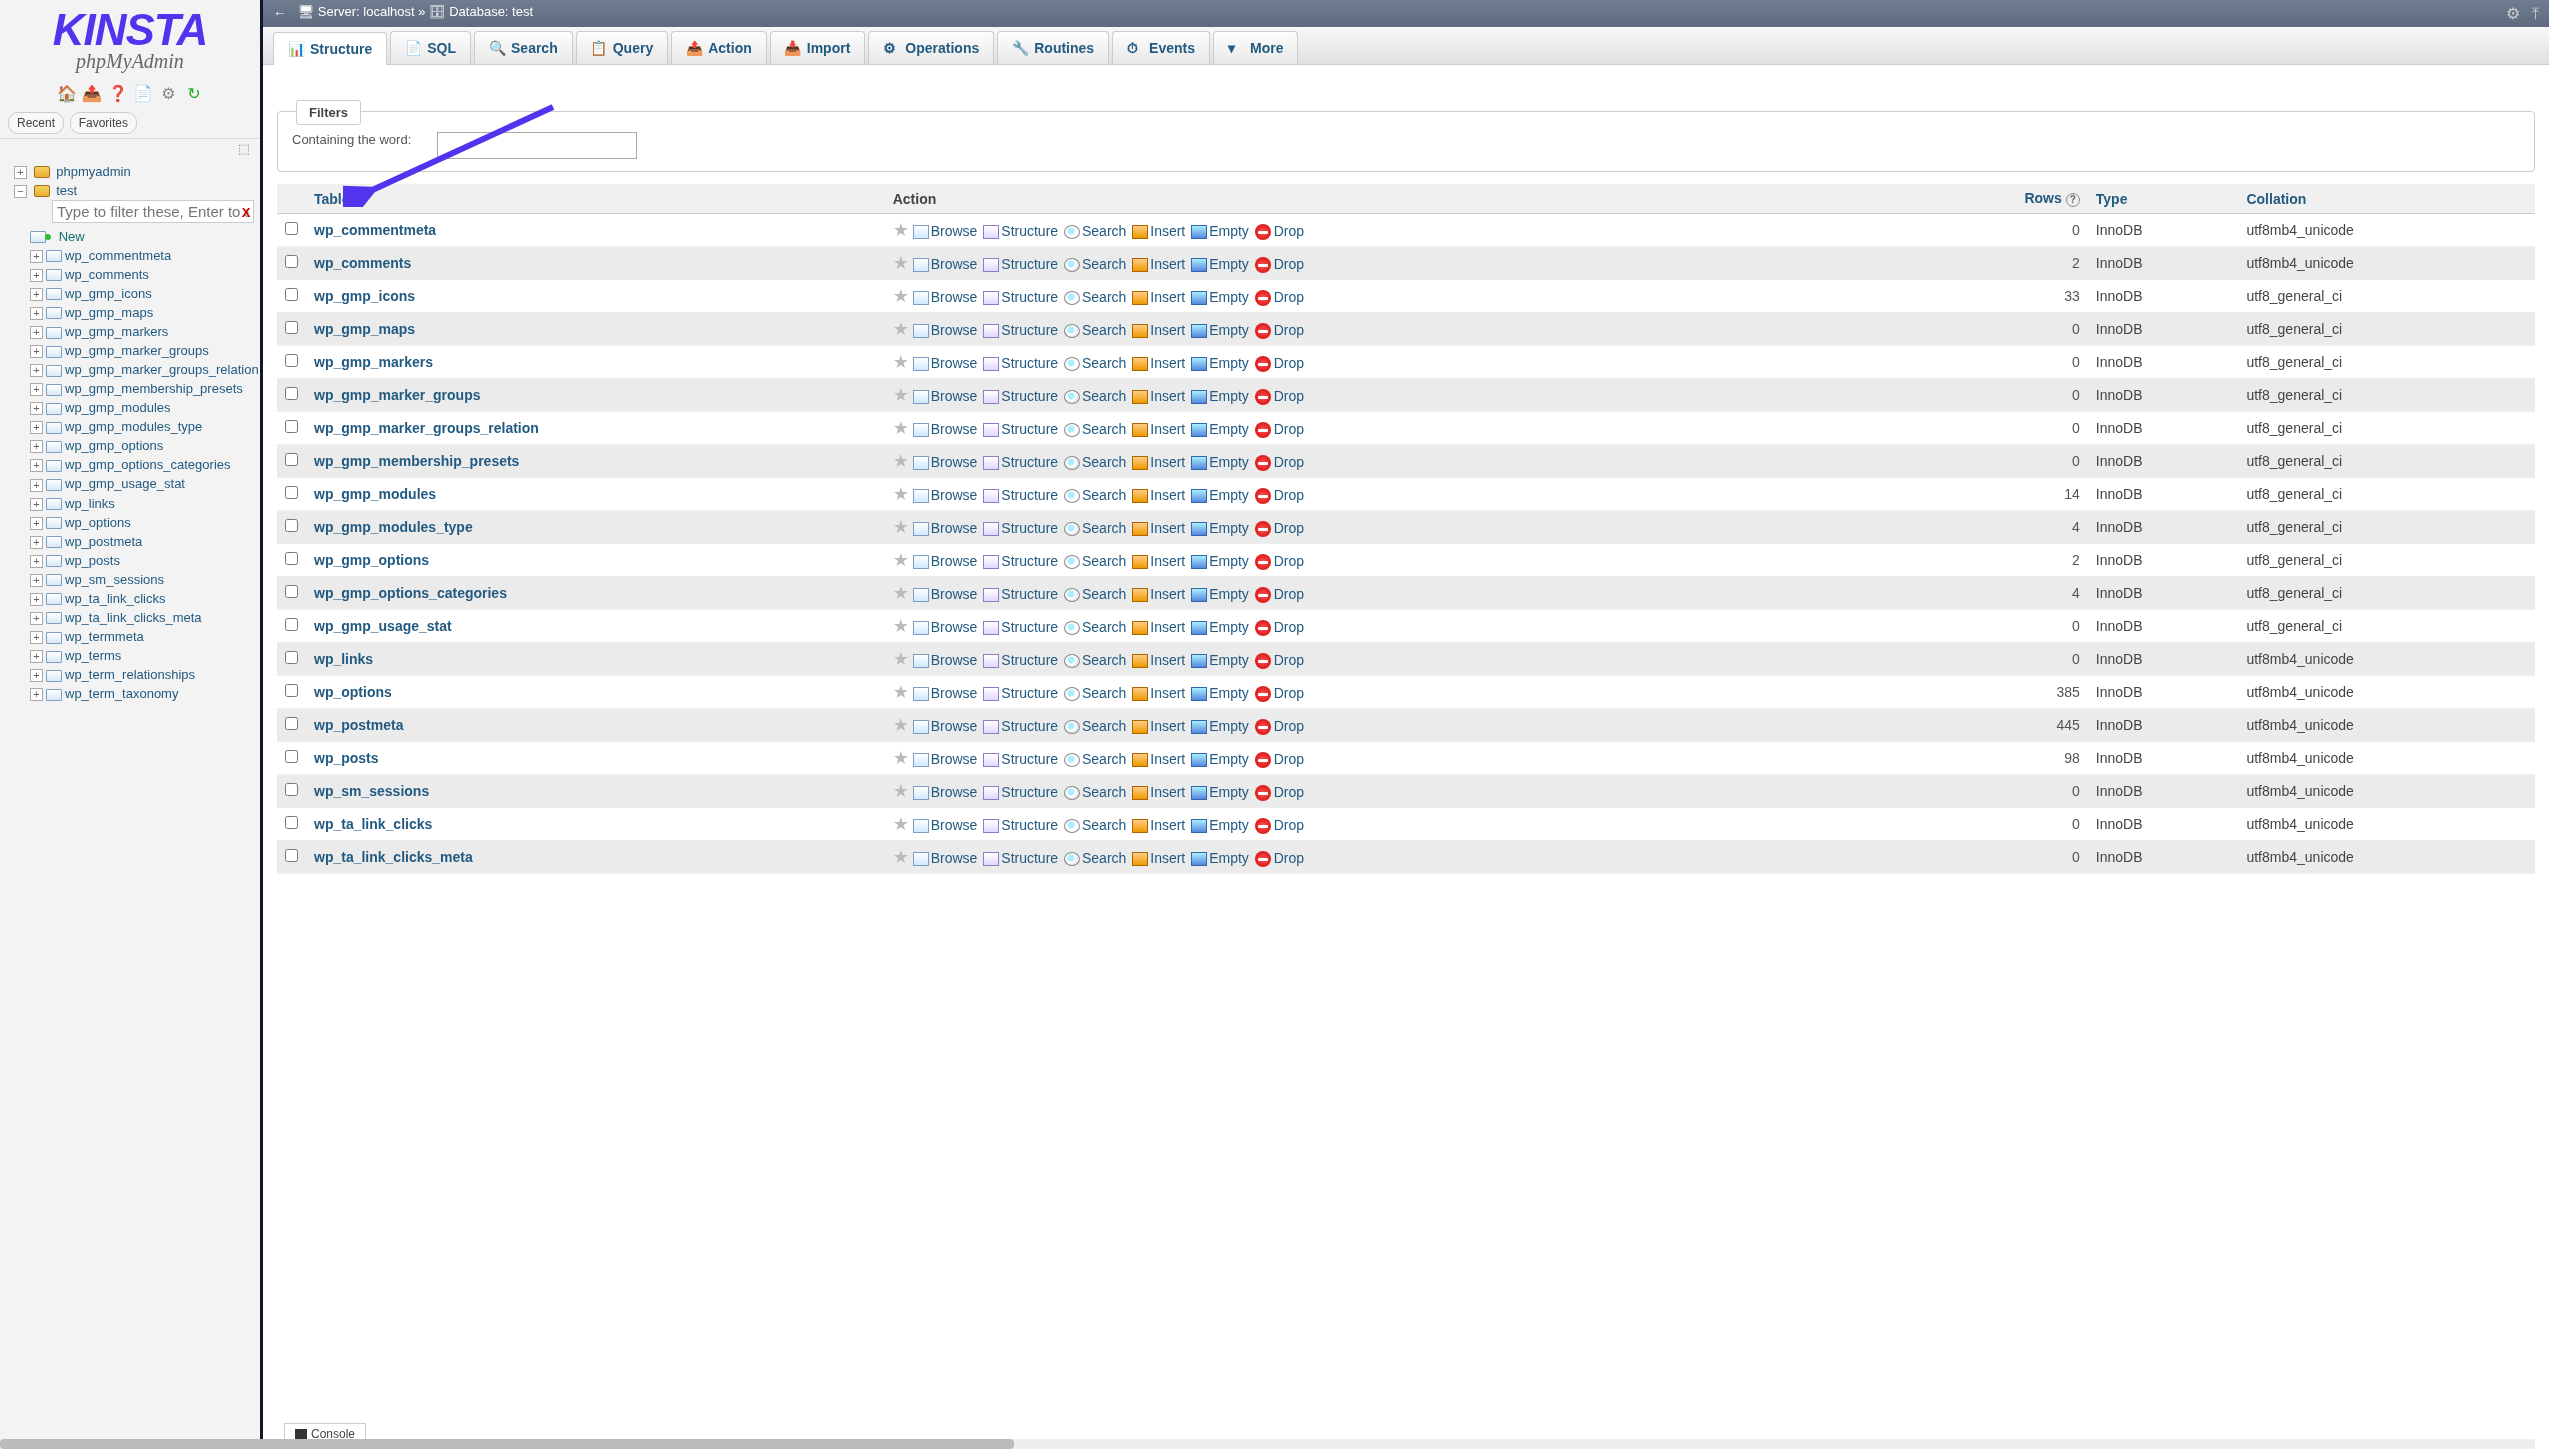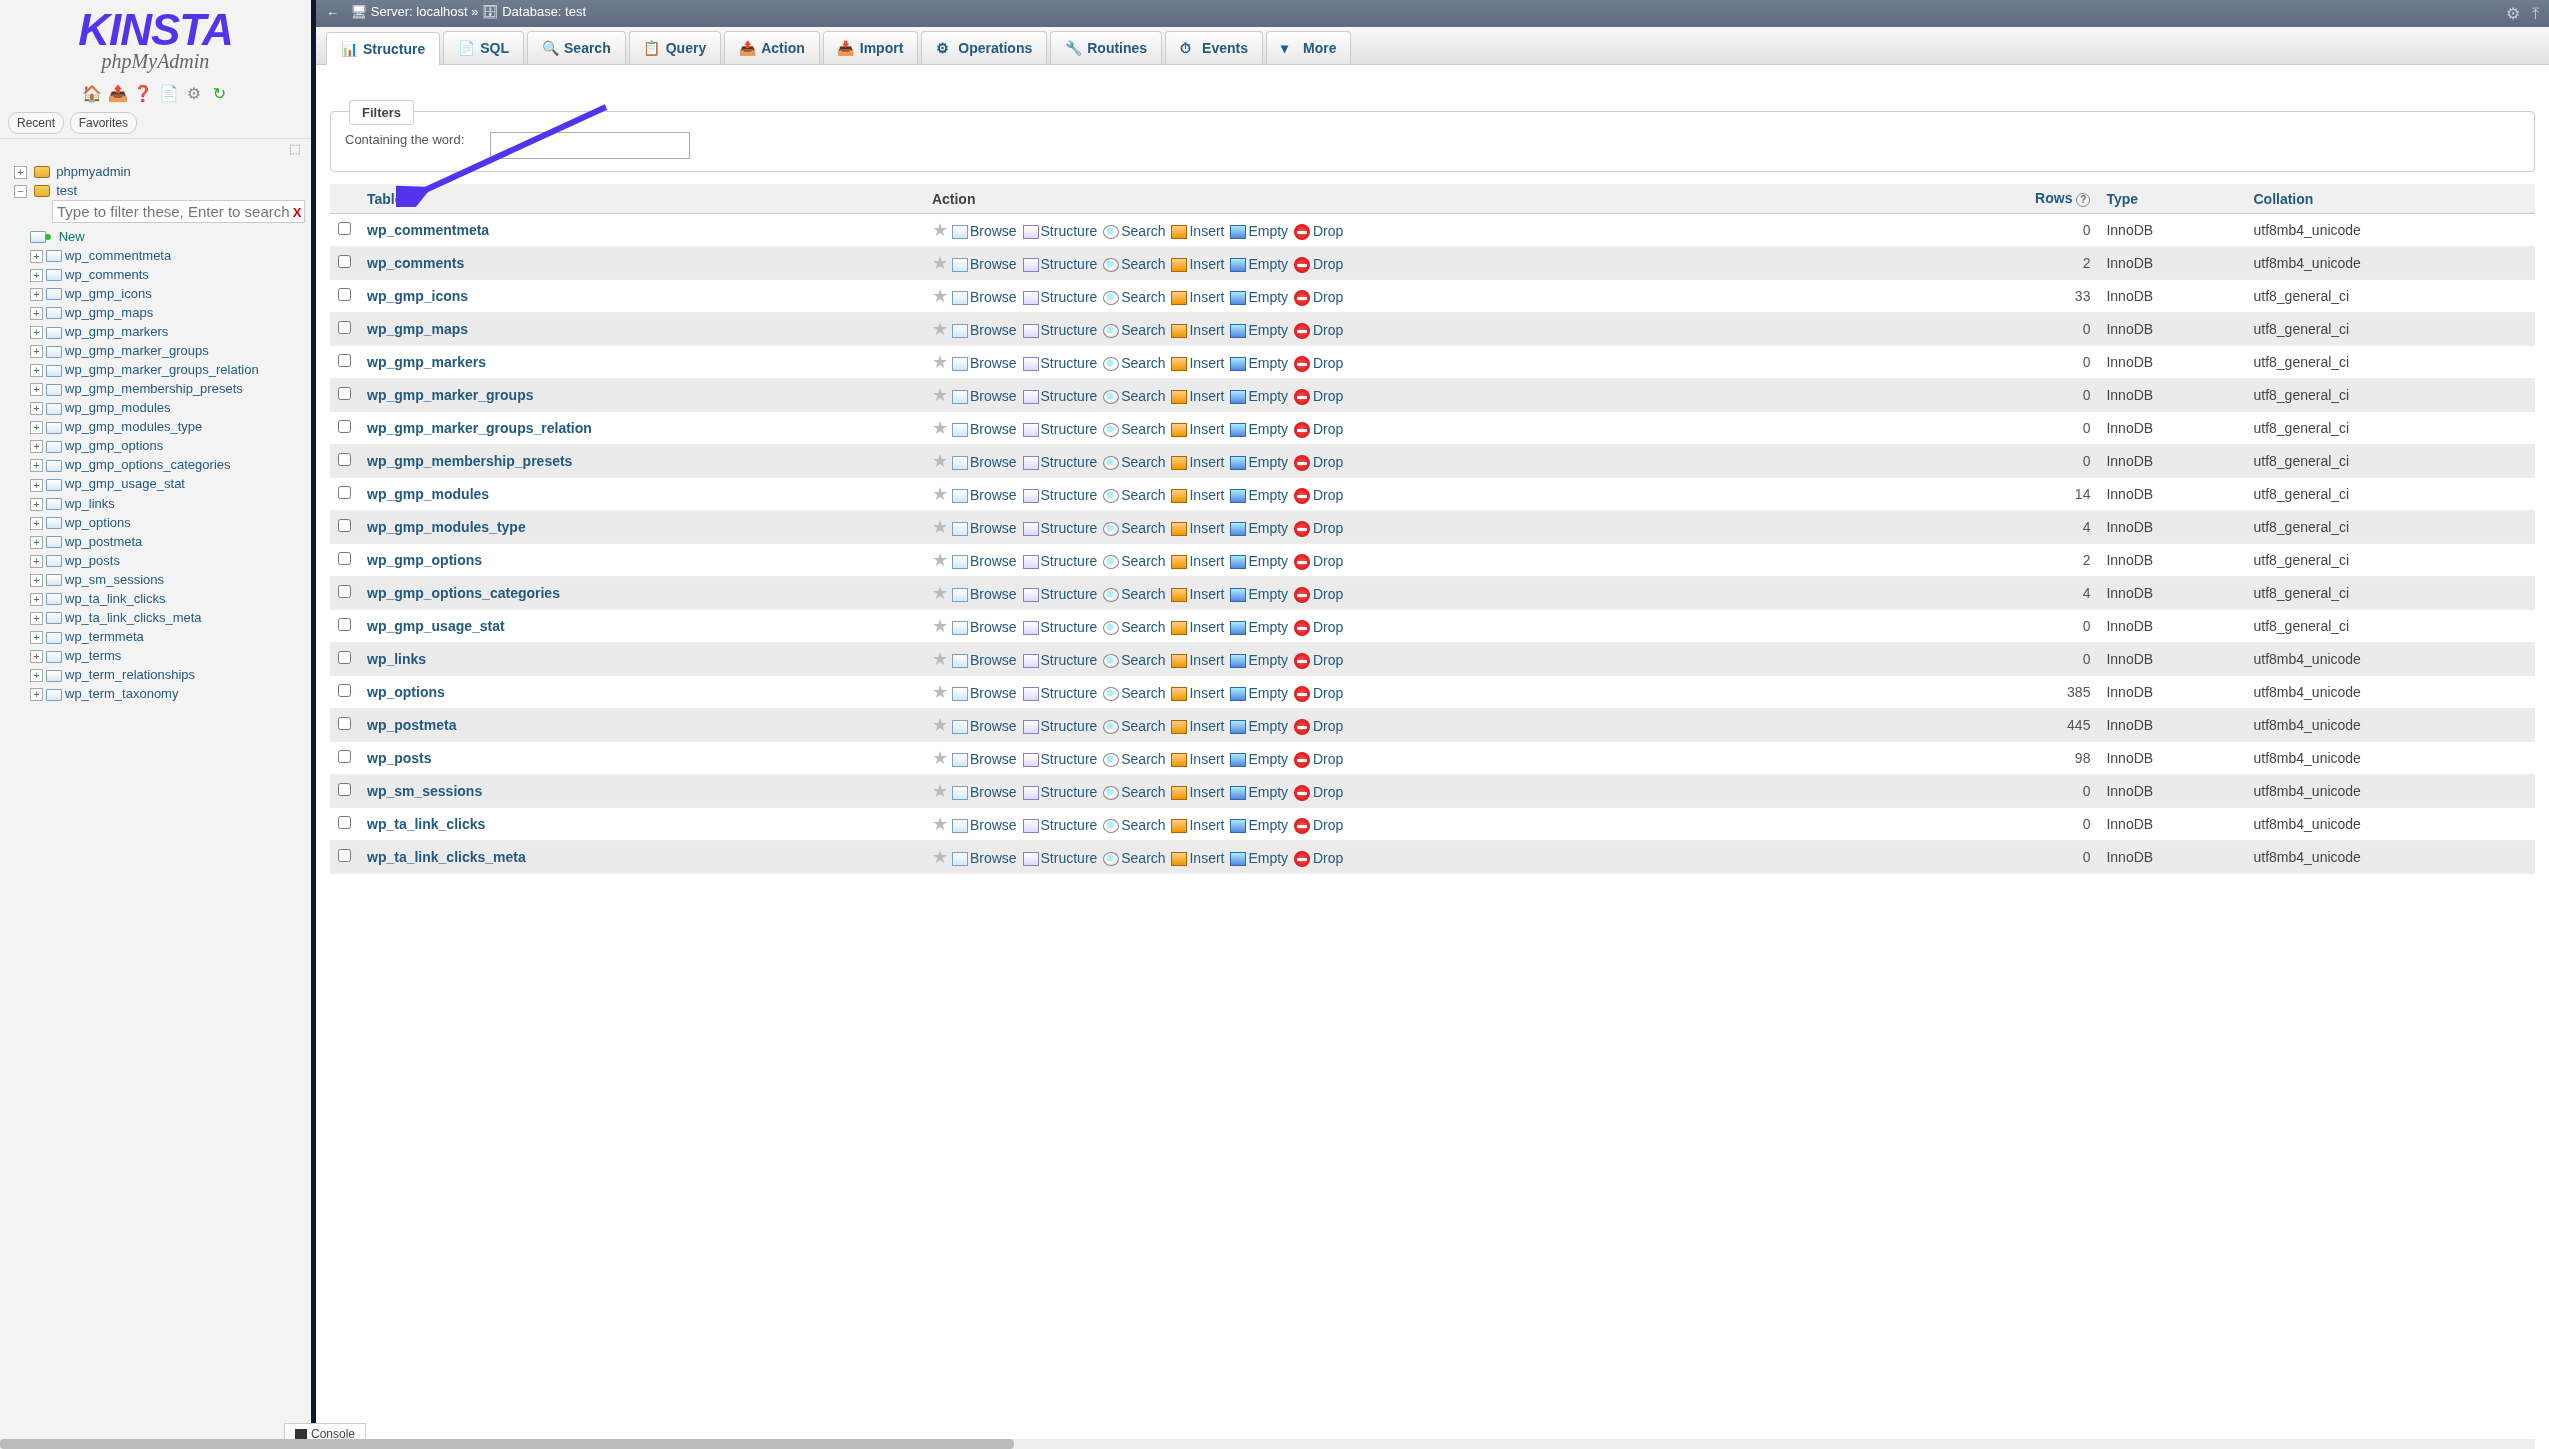--- a/index.html
+++ b/index.html
@@ -1,20 +1,20 @@
 <!DOCTYPE html>
 <html><head>
 <meta charset="utf-8">
 <style>
 * { box-sizing: border-box; margin: 0; padding: 0; }
 body { font-family: sans-serif; font-size: 13px; color: #444; background: #fff; overflow: hidden; }
 .app { display: flex; height: 100vh; }
 
 
-.sidebar { width: 316px; background: #f3f3f3; border-right: 5px solid #0f172a; display: flex; flex-direction: column; overflow: hidden; }
+.sidebar { width: 263px; background: #f3f3f3; border-right: 3px solid #0f172a; display: flex; flex-direction: column; overflow: hidden; }
 .logo-area { padding: 10px 15px 5px; text-align: center; }
 .logo-text { font-size: 44px; font-weight: 700; color: #5333ed; letter-spacing: -1px; line-height: 0.9; font-style: italic; font-family: Arial, sans-serif; }
 .logo-sub { font-size: 20px; color: #666; font-style: italic; font-family: Georgia, serif; }
 .toolbar-icons { text-align: center; padding: 6px 0; }
 .toolbar-icons span { display: inline-block; width: 18px; height: 18px; margin: 0 2px; font-size: 16px; cursor: pointer; }
 .recent-favs { padding: 4px 8px; border-bottom: 1px solid #ddd; }
 .recent-favs button { background: #f8f8f8; border: 1px solid #ccc; padding: 3px 8px; font-size: 12px; border-radius: 10px; cursor: pointer; margin-right: 2px; color: #444; }
 .link-icon-row { text-align: right; padding: 2px 10px; color: #888; }
 .tree { flex: 1; overflow-y: auto; padding: 4px 0 4px 6px; font-size: 13px; }
 .tree-node { padding: 2px 0 2px 4px; white-space: nowrap; cursor: pointer; color: #235a81; }

